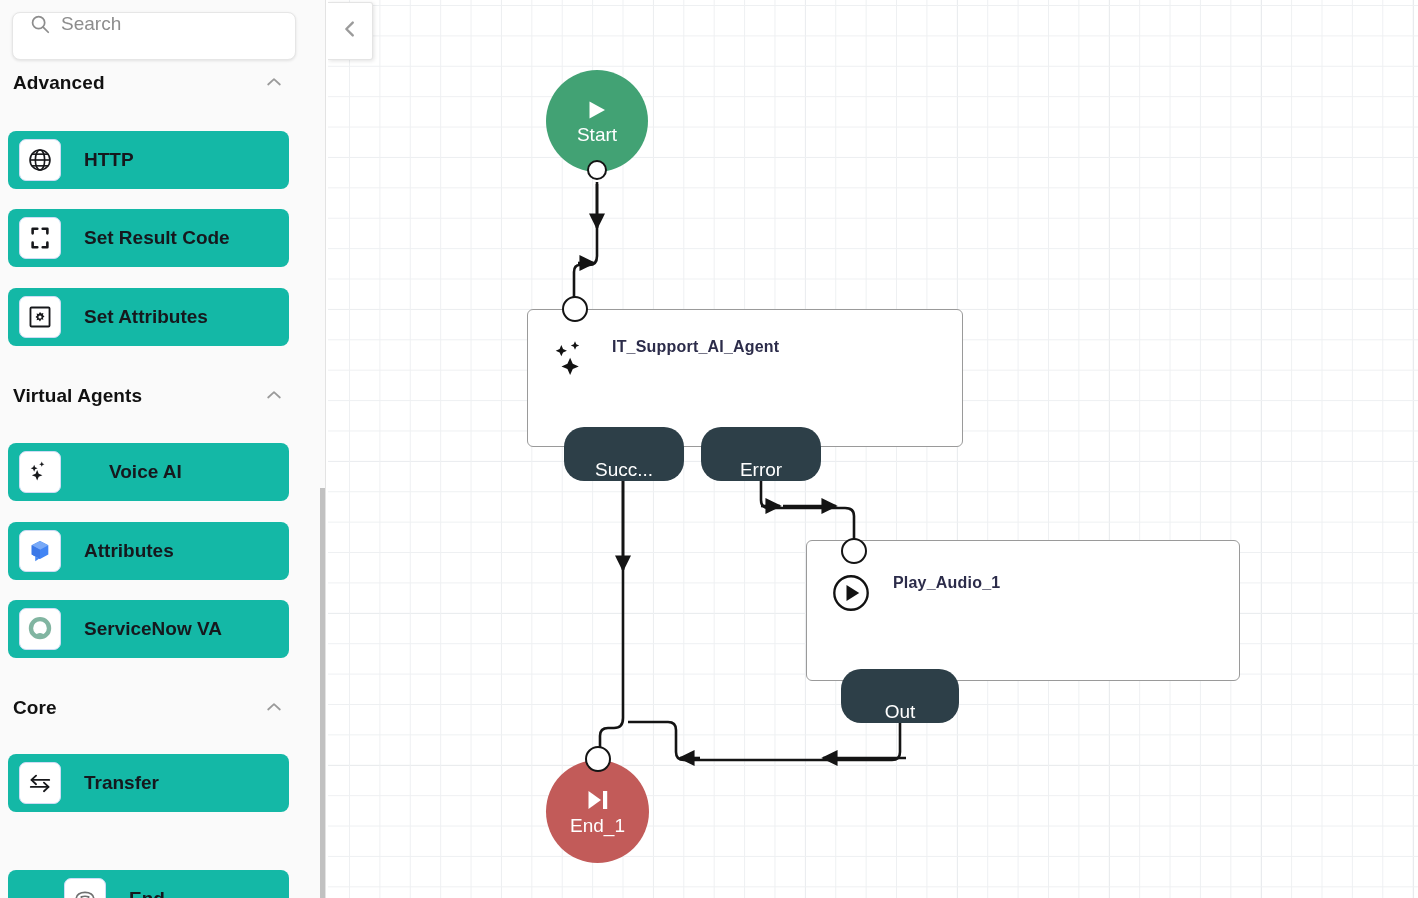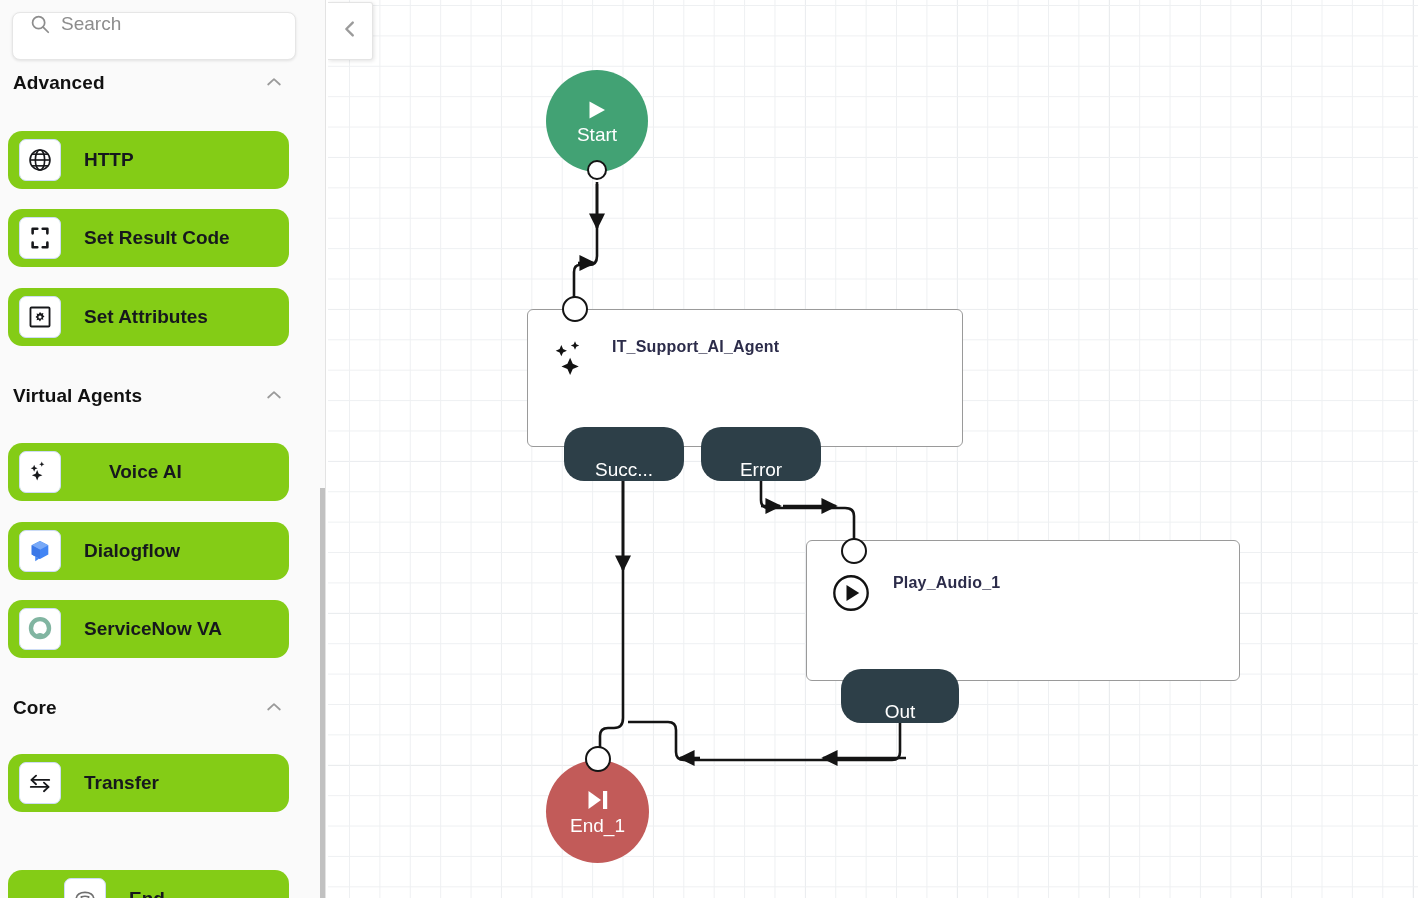--- a/index.html
+++ b/index.html
@@ -49,22 +49,22 @@
   }
   .group-title {
     font-size: 19px; font-weight: bold; color: #111111;
     letter-spacing: .1px; margin-left: 13px;
   }
   .chev-up { margin-right: 16px; display:flex; align-items:center; }
 
   .item {
     position: absolute; left: 8px;
     width: 281px; height: 58px;
-    background: #84cc16;
-    border-radius: 14px;
+    background: #14b8a6;
+    border-radius: 8px;
     display: flex; align-items: center;
     box-sizing: border-box;
   }
   .item-icon {
     width: 42px; height: 42px;
     margin-left: 11px;
     background: #ffffff;
     border: 1px solid #cddcf5;
     border-radius: 7px;
     display: flex; align-items: center; justify-content: center;
@@ -253,21 +253,21 @@
 
       <div class="item" style="top:522px;">
         <span class="item-icon">
           <svg width="28" height="28" viewBox="0 0 32 32">
             <path d="M16 4.5l9.5 5v10.5L16 25 6.5 20V9.5z" fill="#4285f4"></path>
             <path d="M16 4.5l9.5 5L16 14.6 6.5 9.5z" fill="#78a9f7"></path>
             <path d="M6.5 20L16 25v-10.4L6.5 9.5z" fill="#3b78e7"></path>
             <path d="M10.6 22.3l0 5.4 4.6-3.2z" fill="#4285f4"></path>
           </svg>
         </span>
-        <span class="item-label">Dialogflow</span>
+        <span class="item-label">Attributes</span>
       </div>
 
       <div class="item" style="top:600px;">
         <span class="item-icon">
           <svg width="28" height="28" viewBox="0 0 32 32">
             <circle cx="16" cy="15" r="10.3" fill="none" stroke="#81b5a1" stroke-width="5"></circle>
             <path d="M10.6 23.8c1.2-2.2 3.1-3.3 5.4-3.3s4.2 1.1 5.4 3.3c-1.5 1.2-3.3 1.9-5.4 1.9s-3.9-.7-5.4-1.9z" fill="#81b5a1"></path>
           </svg>
         </span>
         <span class="item-label">ServiceNow VA</span>

